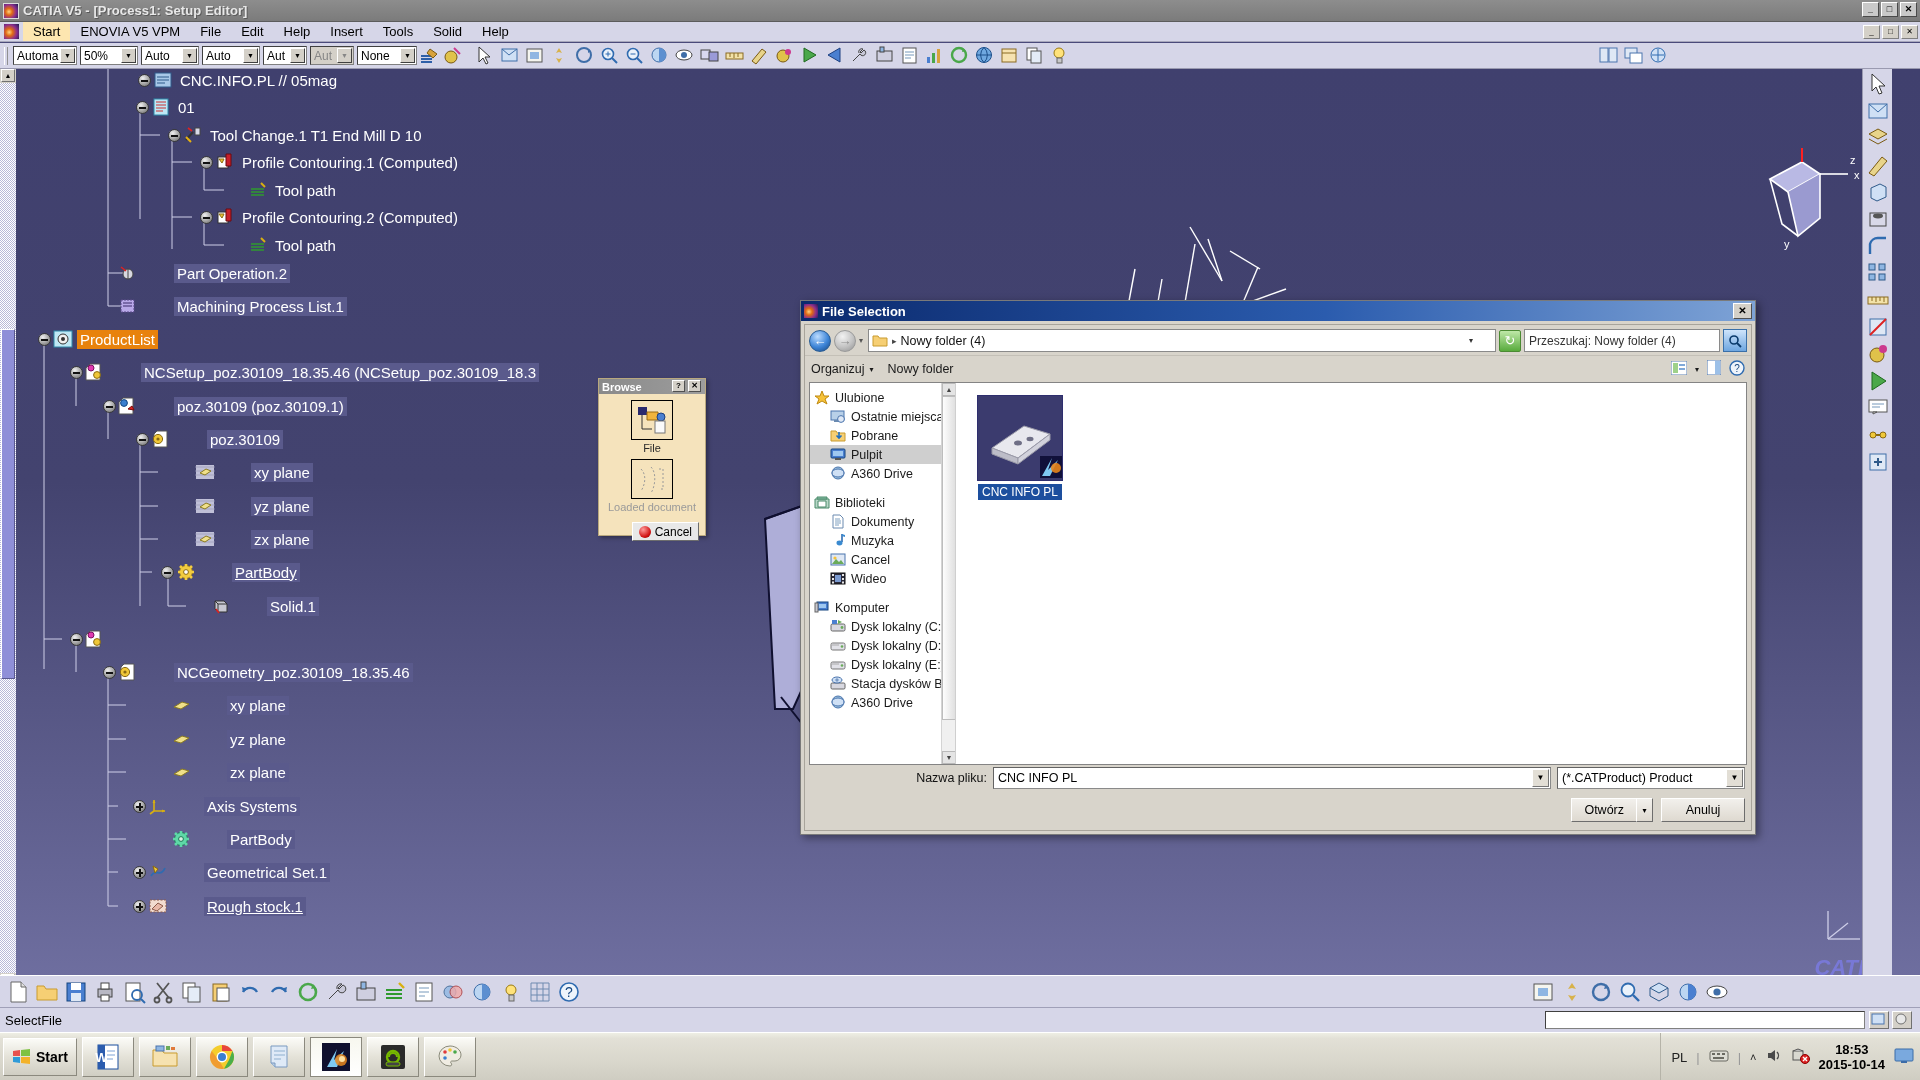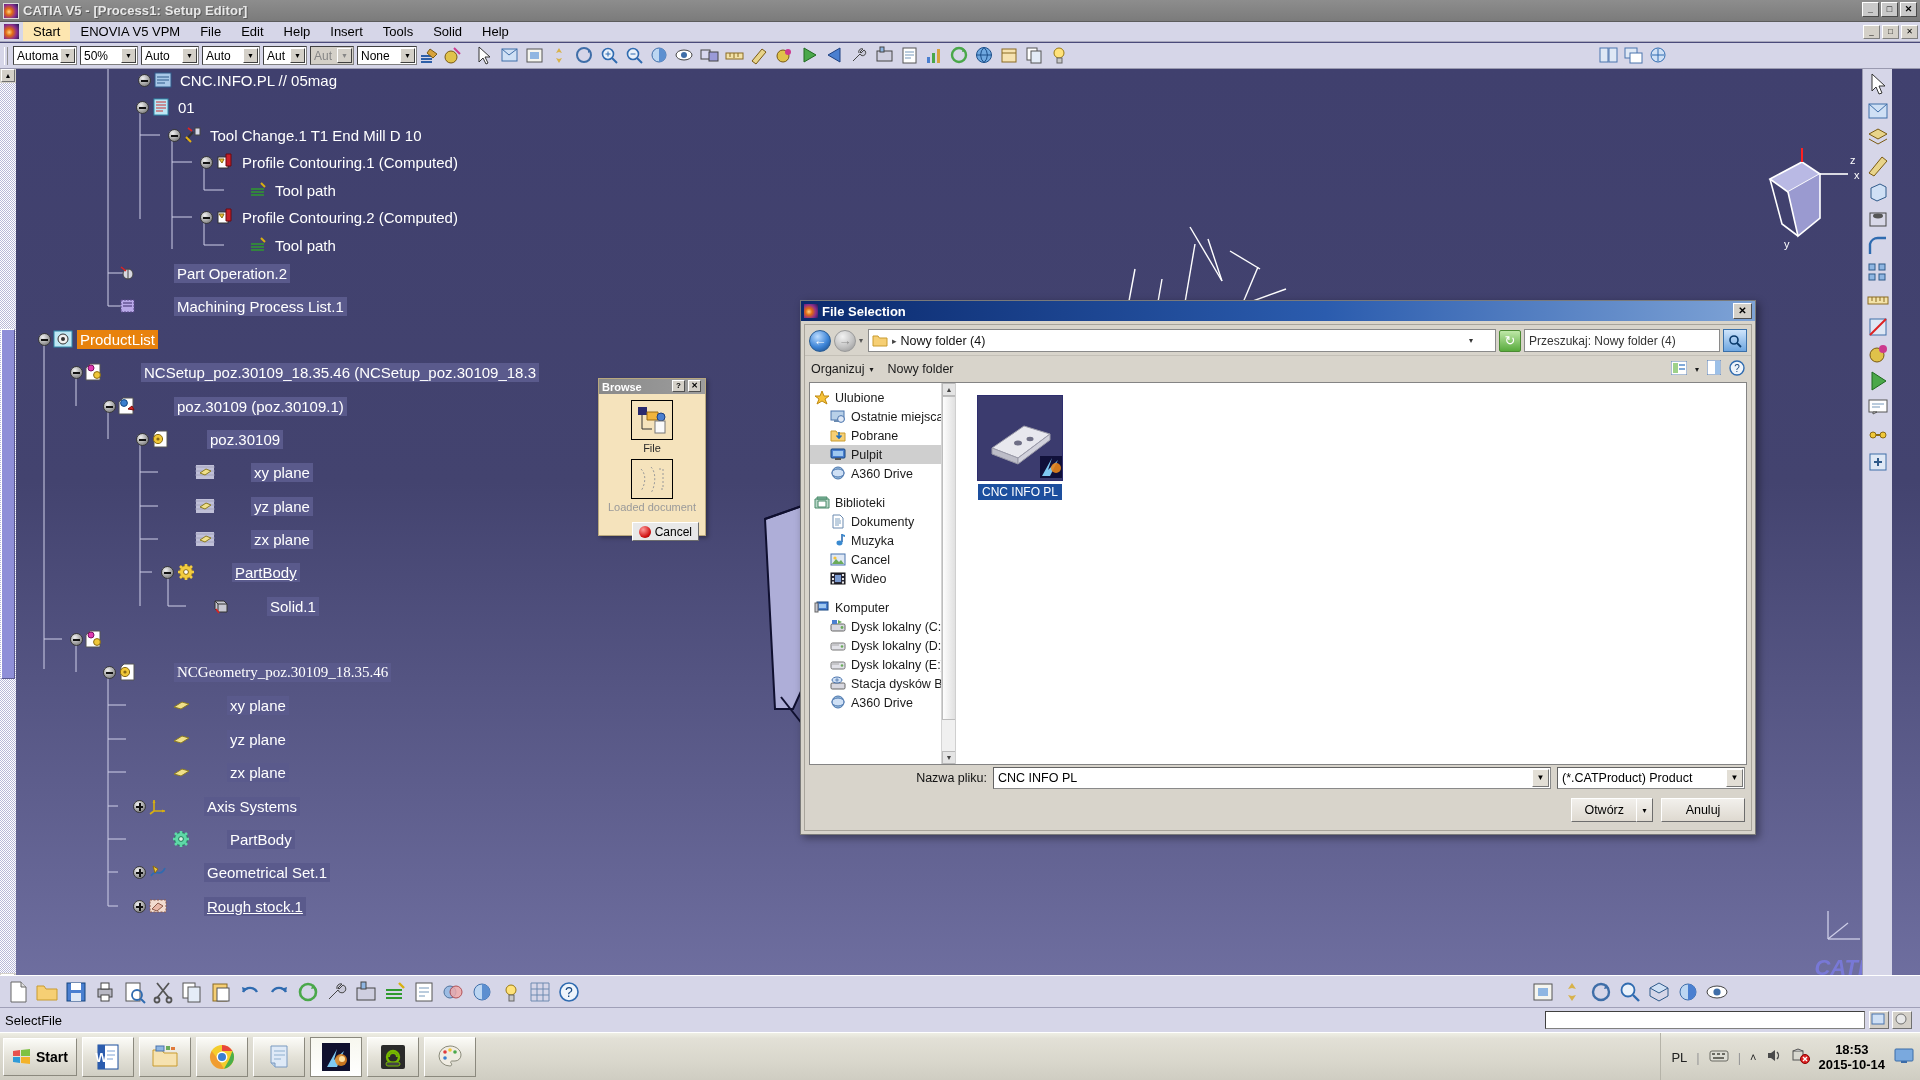--- a/index.html
+++ b/index.html
@@ -720,21 +720,21 @@
           <span class="tlabel hl">Solid.1</span>
         </div>
         <div class="tnode" style="left: 52px; top: 559px;">
           <span class="exp"></span>
           <span class="nodeicon"><svg width="20" height="18" viewBox="0 0 20 18">
               <path d="M5 1 h10 v16 h-14 v-12z" fill="#fff" stroke="#555"></path>
               <circle cx="6" cy="5" r="3" fill="#e03ab0" stroke="#7a1060"></circle>
               <circle cx="12" cy="12" r="3.4" fill="#f0c838" stroke="#8a6a12"></circle>
             </svg></span>
         </div>
-        <div class="tnode" style="left: 85px; top: 592px; font-family: Liberation Serif, serif;">
+        <div class="tnode" style="left: 85px; top: 592px;">
           <span class="exp"></span>
           <span class="nodeicon"><svg width="20" height="18" viewBox="0 0 20 18">
               <path d="M6 1 h10 v16 h-13 v-13z" fill="#fff" stroke="#555"></path>
               <circle cx="7" cy="9" r="4.6" fill="#f0c838" stroke="#8a6a12"></circle>
               <circle cx="7" cy="9" r="1.6" fill="#8a6a12"></circle>
             </svg></span>
           <span class="tlabel hl">NCGeometry_poz.30109_18.35.46</span>
         </div>
         <div class="tnode" style="left: 138px; top: 625px;">
           <span style="width: 15px; flex: 0 0 auto;"></span>

